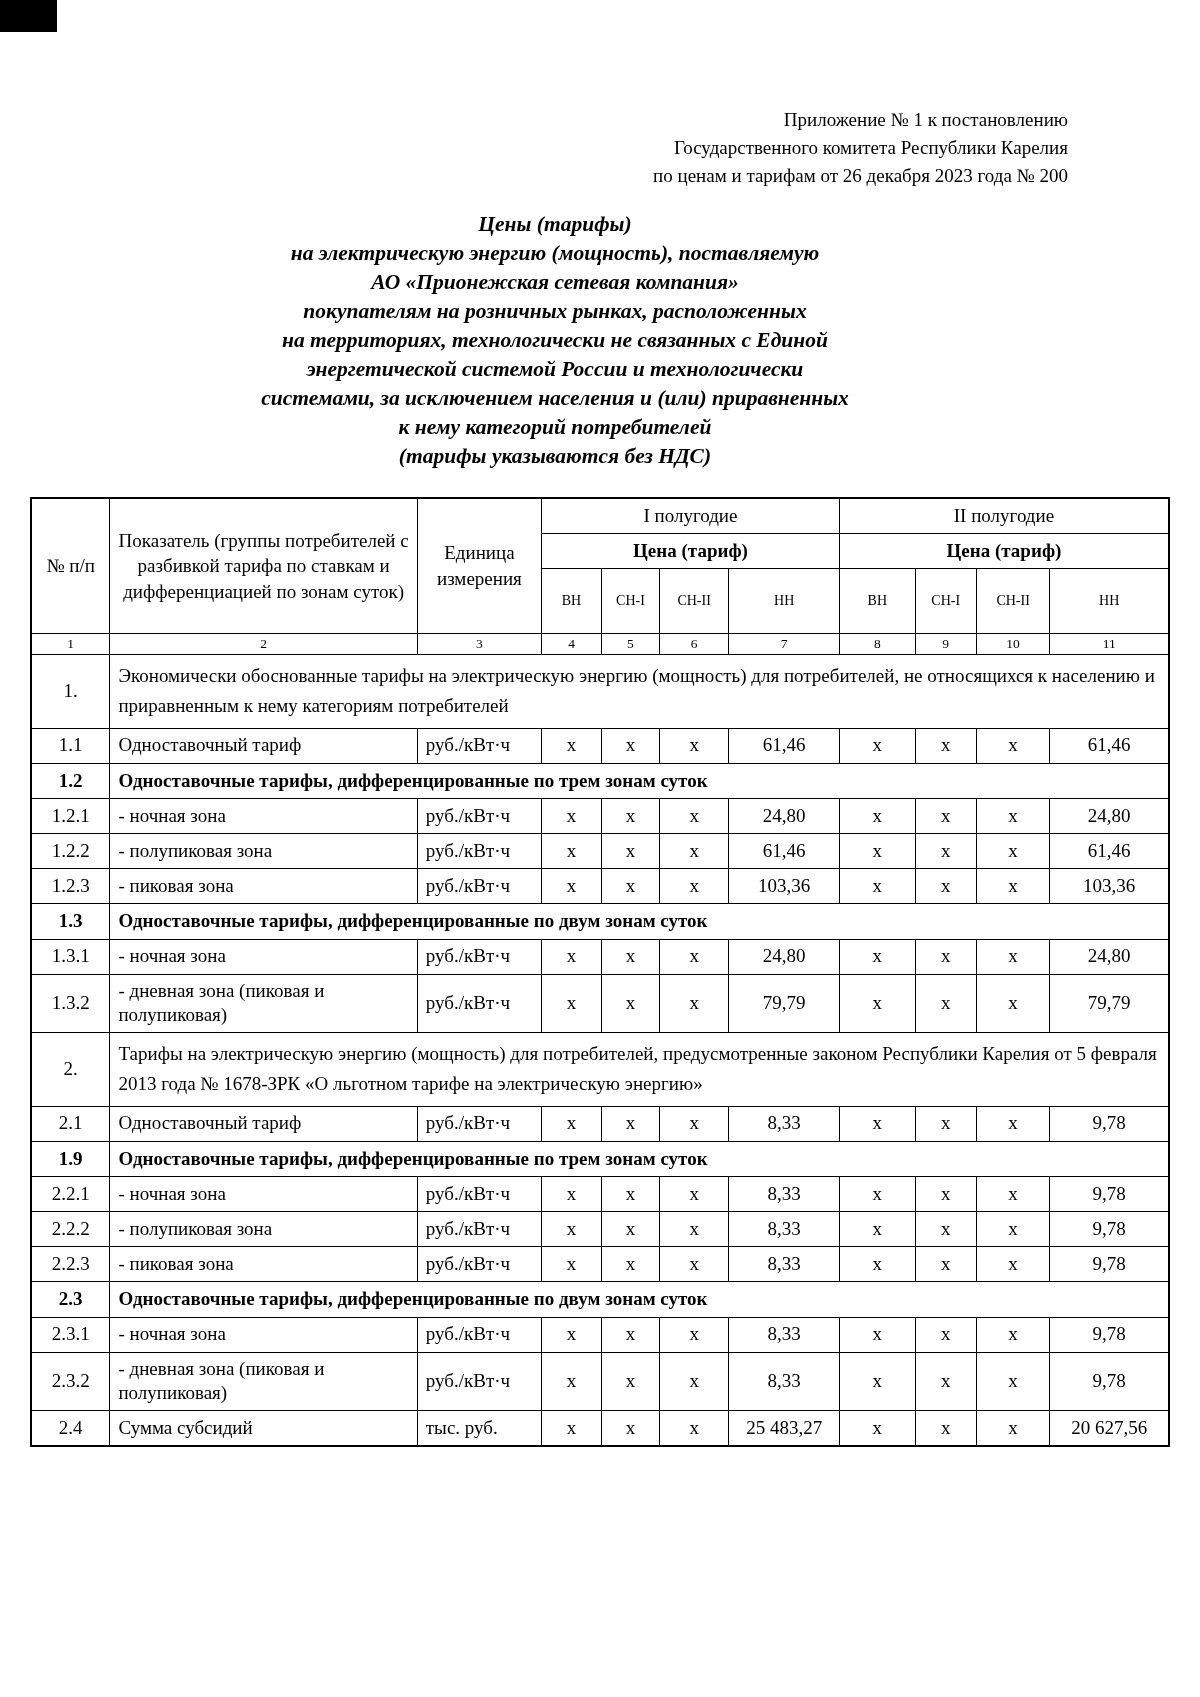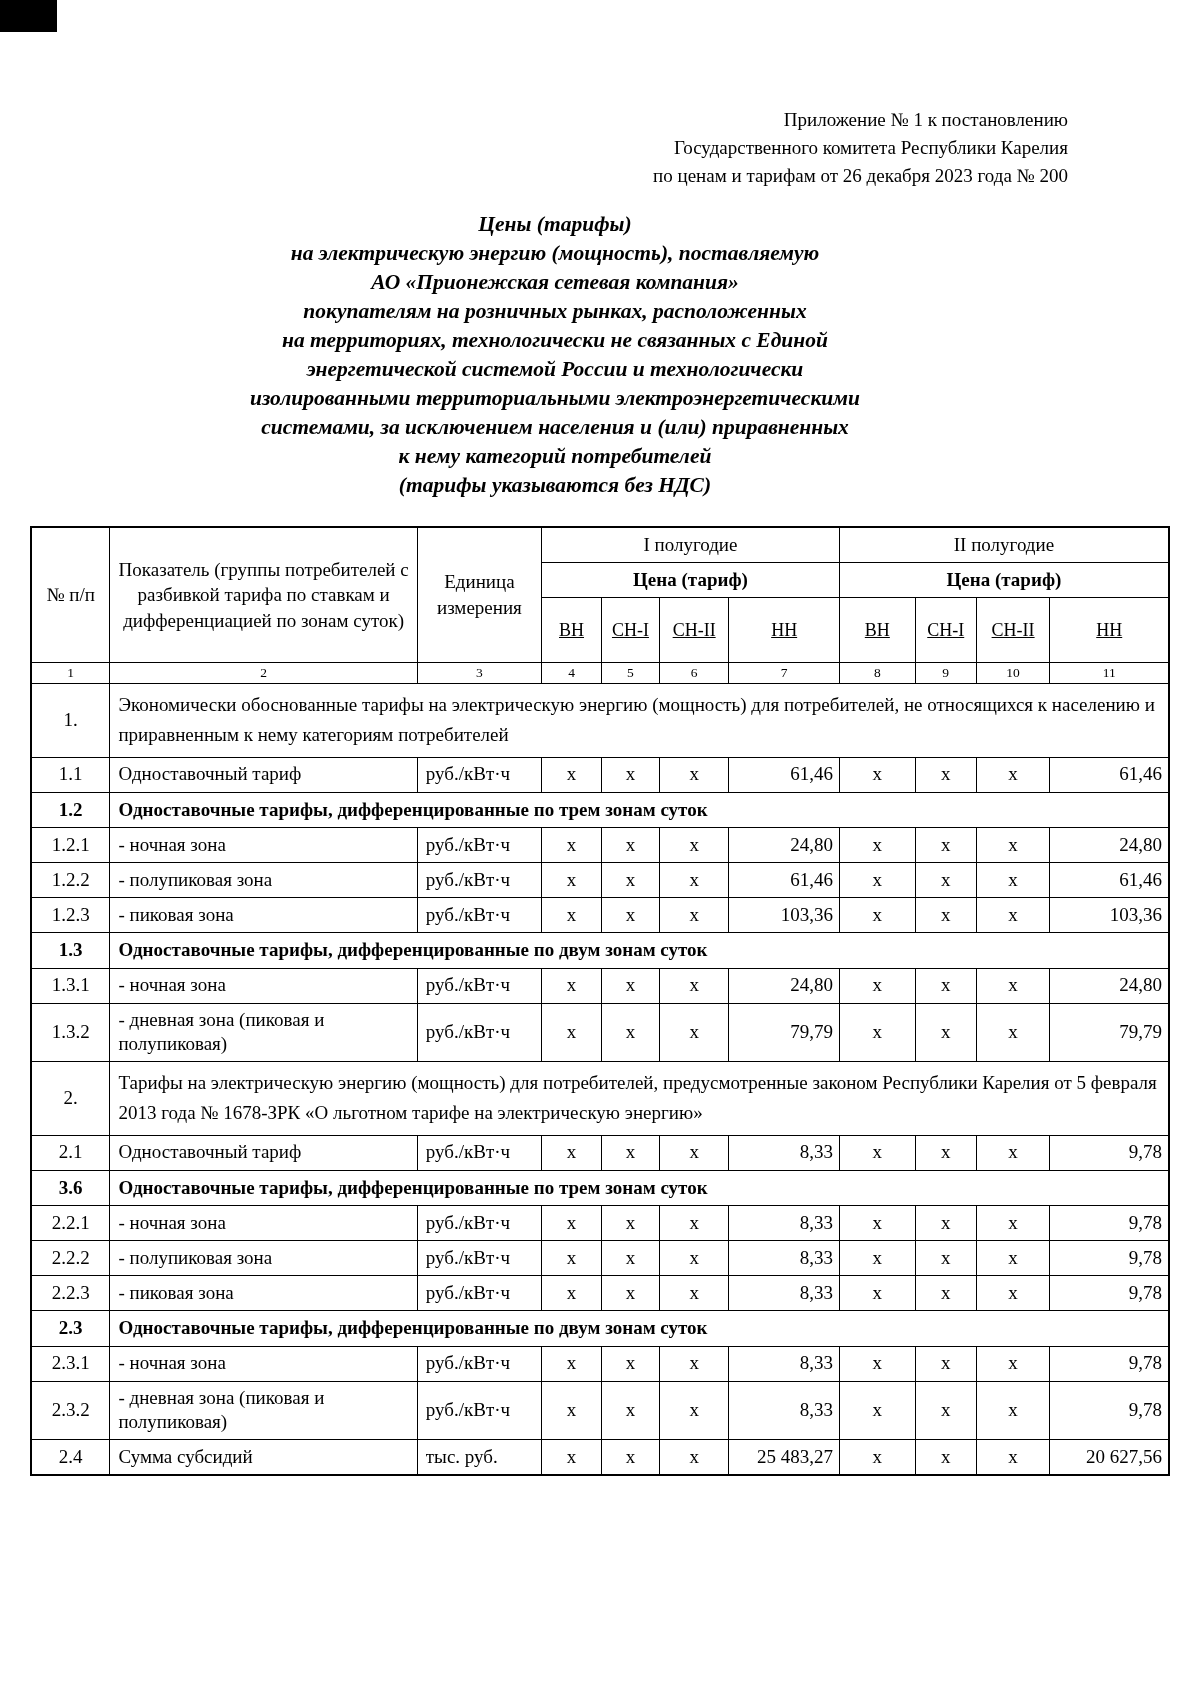--- a/index.html
+++ b/index.html
@@ -16,30 +16,30 @@
            font-size:21.5px; line-height:29px;font-style:italic; }
 
   table.tariff { border-collapse:collapse; table-layout:fixed; width:1140px;
                  margin:26px 0 0 30px; border:2px solid #000; }
   .tariff th, .tariff td { border:1px solid #000; }
 
   thead th { font-weight:normal; text-align:center; vertical-align:middle;
              font-size:19px; line-height:1.35; padding:2px 4px;margin-top:14px; }
   tr.toprow th   { height:30px; }
   tr.pricerow th { height:30px;font-weight:bold; }
-  tr.voltrow th  { height:60px; font-size:18px;text-decoration:underline; }
+  tr.voltrow th  { height:60px; font-size:14px; }
   tr.numrow td   { font-size:13.5px; height:20px; text-align:center; padding:0; }
 
   tbody td { font-size:19px; line-height:1.3; padding:4px 6px;
              border-top-width:2px; vertical-align:middle; }
   tbody td.num  { text-align:center; }
   tbody td.name { text-align:left; padding-left:8px; }
   tbody td.unit { text-align:left; padding-left:8px; white-space:nowrap; }
   tbody td.x    { text-align:center; }
-  tbody td.val  { text-align:right; white-space:nowrap;margin-top:32px; }
+  tbody td.val  { text-align:center; white-space:nowrap;margin-top:32px; }
   tbody td.span-text { text-align:left; padding-left:8px; line-height:1.6; }
   tbody tr.data td { height:26px; }
   tbody tr.group td { padding-top:2px; padding-bottom:2px;font-weight:bold; }
   tbody tr.section td.span-text { padding-top:6px; padding-bottom:6px; }
 </style>
 </head>
 <body>
 
 <div class="scan-artifact"></div>
 
@@ -49,21 +49,20 @@
   <div>по ценам и тарифам от 26 декабря 2023 года № 200</div>
 </div>
 
 <div class="title">
   <div>Цены (тарифы)</div>
   <div>на электрическую энергию (мощность), поставляемую</div>
   <div>АО «Прионежская сетевая компания»</div>
   <div>покупателям на розничных рынках, расположенных</div>
   <div>на территориях, технологически не связанных с Единой</div>
   <div>энергетической системой России и технологически</div>
-  <div>изолированными территориальными электроэнергетическими</div>
   <div>системами, за исключением населения и (или) приравненных</div>
   <div>к нему категорий потребителей</div>
   <div>(тарифы указываются без НДС)</div>
 </div>
 
 <table class="tariff">
   <colgroup>
     <col style="width:75px">
       <col style="width:292px">
       <col style="width:118px">
@@ -214,21 +213,21 @@
         <td class="x">х</td>
         <td class="x">х</td>
         <td class="x">х</td>
         <td class="val">8,33</td>
         <td class="x">х</td>
         <td class="x">х</td>
         <td class="x">х</td>
         <td class="val">9,78</td>
       </tr>
       <tr class="group">
-        <td class="num">3.6</td>
+        <td class="num">1.9</td>
         <td class="span-text" colspan="10">Одноставочные тарифы, дифференцированные по трем зонам суток</td>
       </tr>
       <tr class="data">
         <td class="num">2.2.1</td>
         <td class="name">- ночная зона</td>
         <td class="unit">руб./кВт·ч</td>
         <td class="x">х</td>
         <td class="x">х</td>
         <td class="x">х</td>
         <td class="val">8,33</td>

